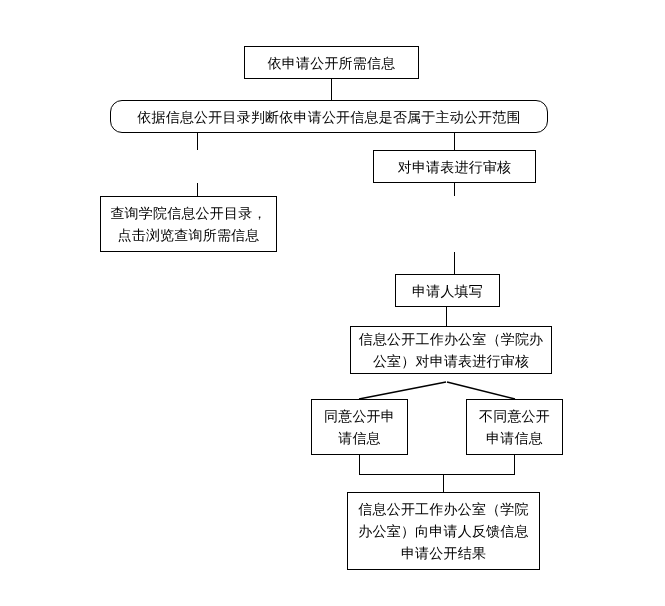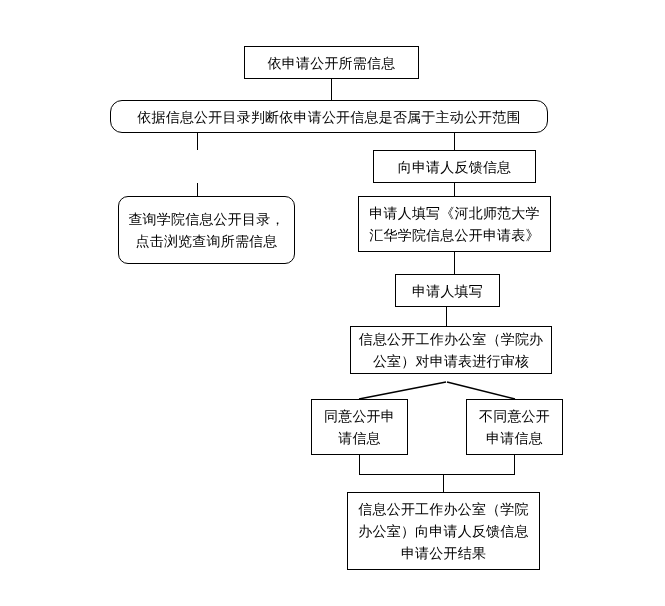--- a/index.html
+++ b/index.html
@@ -84,32 +84,28 @@
   <div class="node" style="left:244px; top:46px; width:175px; height:33px;">
     <span class="node-text">依申请公开所需信息</span>
   </div>
 
   <div class="node" style="left:110px; top:100px; width:438px; height:33px;border-radius:12px;">
     <span class="node-text">依据信息公开目录判断依申请公开信息是否属于主动公开范围</span>
   </div>
 
 
   <div class="node" style="left:373px; top:150px; width:163px; height:33px;">
-    <span class="node-text">向申请人反馈信息</span>
+    <span class="node-text">对申请表进行审核</span>
   </div>
 
-  <div class="node" style="left:118px; top:196px; width:177px; height:68px;border-radius:10px;">
+  <div class="node" style="left:100px; top:196px; width:177px; height:56px;">
     <span class="node-text">查询学院信息公开目录，
 点击浏览查询所需信息</span>
   </div>
 
-  <div class="node" style="left:358px; top:196px; width:193px; height:56px;">
-    <span class="node-text">申请人填写《河北师范大学
-汇华学院信息公开申请表》</span>
-  </div>
 
   <div class="node" style="left:395px; top:274px; width:105px; height:33px;">
     <span class="node-text">申请人填写</span>
   </div>
 
   <div class="node" style="left:350px; top:326px; width:202px; height:48px;">
     <span class="node-text">信息公开工作办公室（学院办
 公室）对申请表进行审核</span>
   </div>
 

